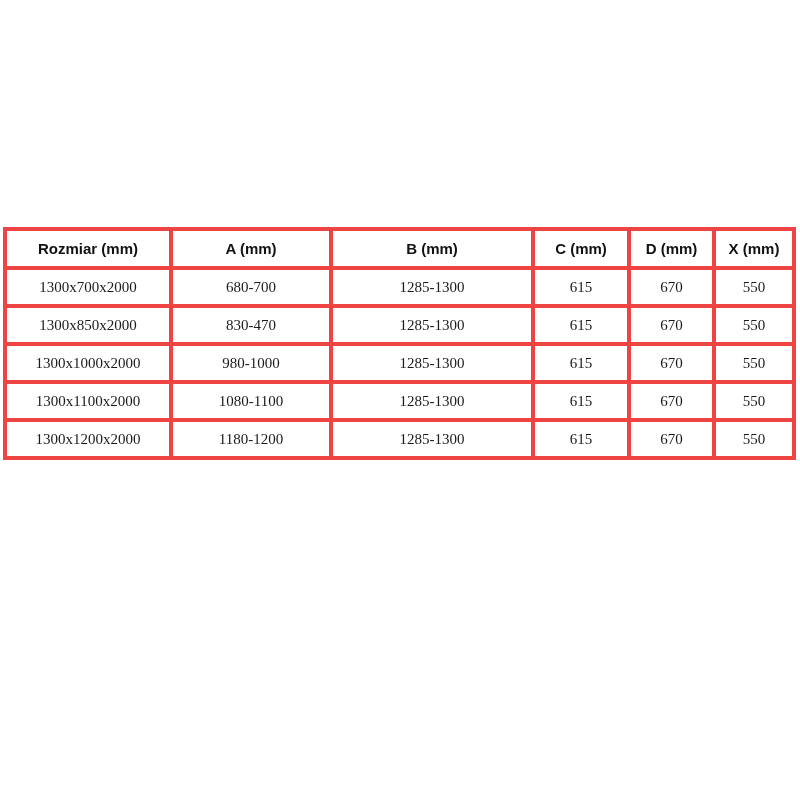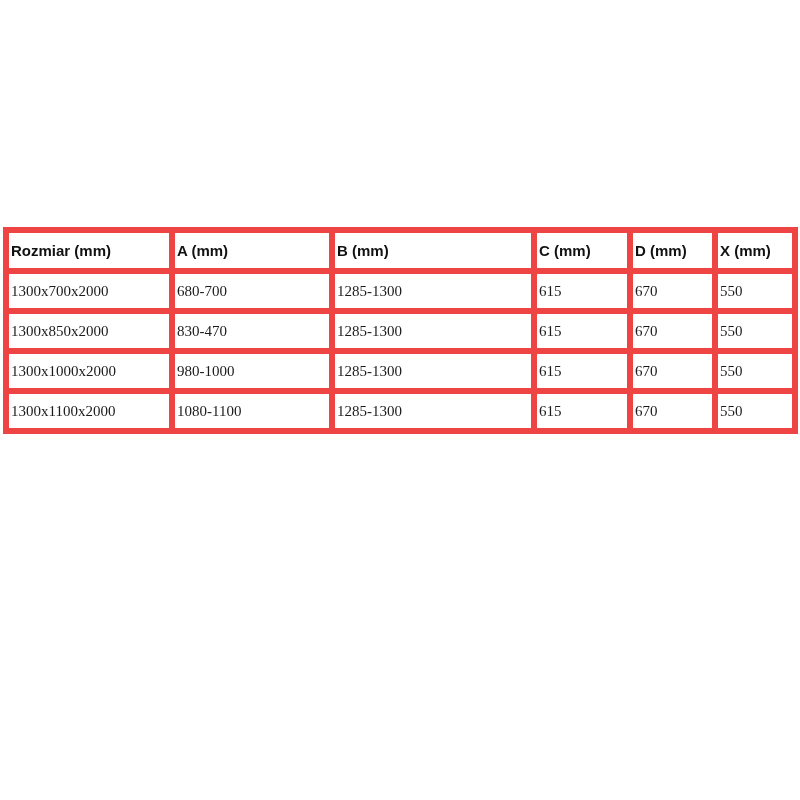--- a/index.html
+++ b/index.html
@@ -24,22 +24,22 @@
     background: #ffffff;
   }
   .spec-table col.c0 { width: 166px; }
   .spec-table col.c1 { width: 160px; }
   .spec-table col.c2 { width: 202px; }
   .spec-table col.c3 { width: 96px; }
   .spec-table col.c4 { width: 85px; }
   .spec-table col.c5 { width: 80px; }
   .spec-table th,
   .spec-table td {
-    border: 6px solid #ef4444;
-    text-align: left;
+    border: 4px solid #ef4444;
+    text-align: center;
     vertical-align: middle;
     padding: 0 2px;
     font-size: 15px;
     color: #1a1a1a;
     overflow: hidden;
     white-space: nowrap;
   }
   .spec-table th {
     font-weight: bold;
     height: 35px;
@@ -100,15 +100,23 @@
           <td>550</td>
         </tr>
         <tr>
           <td>1300x1100x2000</td>
           <td>1080-1100</td>
           <td>1285-1300</td>
           <td>615</td>
           <td>670</td>
           <td>550</td>
         </tr>
+        <tr>
+          <td>1300x1200x2000</td>
+          <td>1180-1200</td>
+          <td>1285-1300</td>
+          <td>615</td>
+          <td>670</td>
+          <td>550</td>
+        </tr>
       </tbody>
   </table>
 </div>
 
 </body></html>

